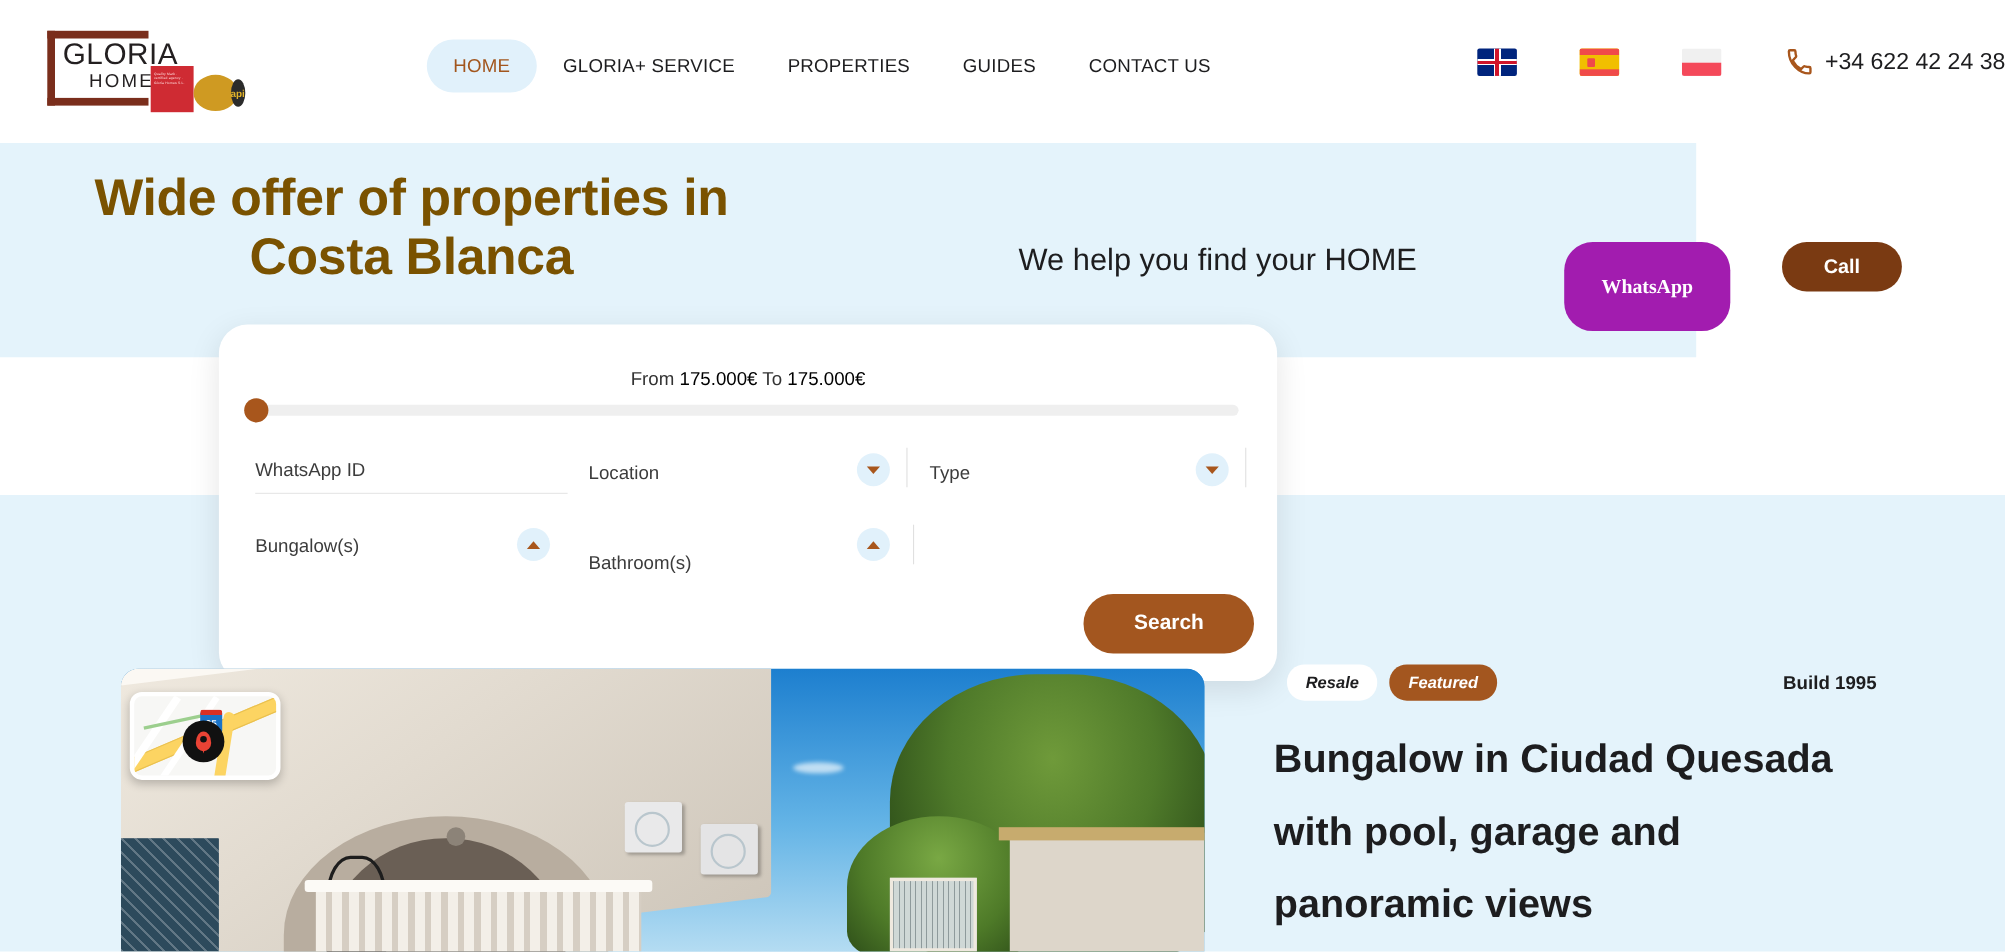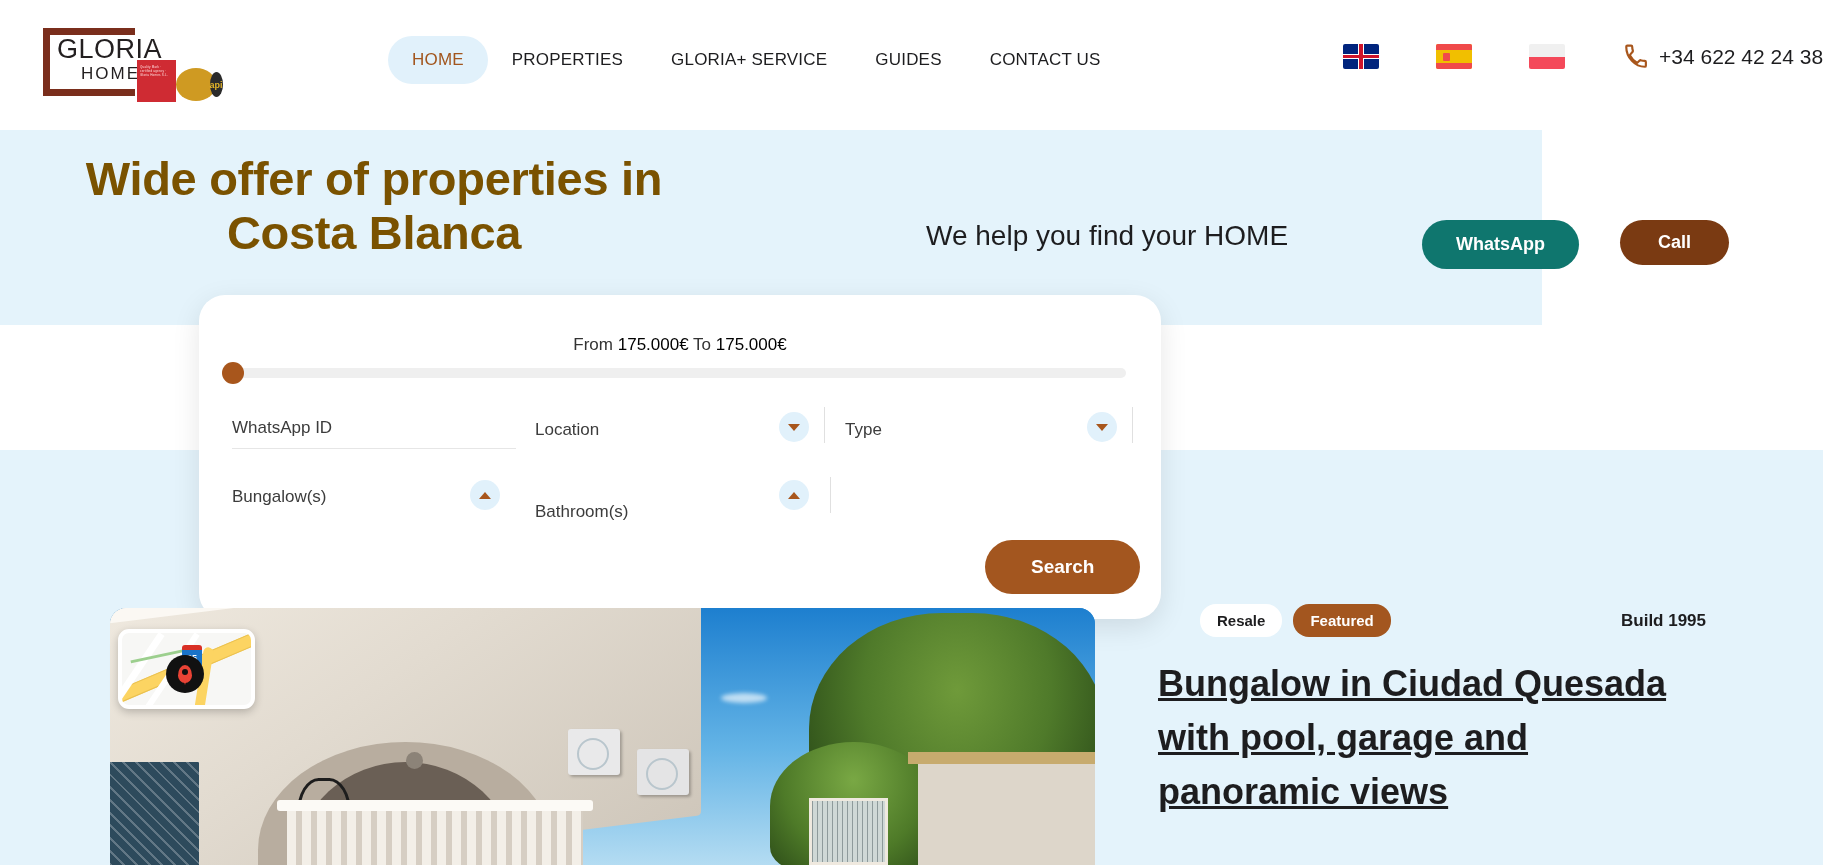--- a/index.html
+++ b/index.html
@@ -103,22 +103,22 @@
     text-align:center;
     font-size:47px; line-height:54px; font-weight:bold;
     color:#7a5200; letter-spacing:-.3px;
   }
   .hero-tag{
     position:absolute; left:926px; top:90px;
     font-size:28px; color:#1d1d1f; white-space:nowrap; font-weight:500;
   }
   .btn-wa{
     position:absolute; left:1422px; top:90px;
-    background:#0f766e; color:#fff; font-size:18px; font-weight:bold;
-    padding:14px 34px; border-radius:26px; border:none; cursor:pointer;
+    background:#a21caf; color:#fff; font-size:18px; font-weight:bold;
+    padding:30px 34px; border-radius:26px; border:none; cursor:pointer;font-family:Liberation Serif, serif;
   }
   .btn-call{
     position:absolute; left:1620px; top:90px;
     background:#7a3a12; color:#fff; font-size:18px; font-weight:bold;
     padding:12px 38px; border-radius:26px; border:none; cursor:pointer;
   }
 
   
   .white-band{
     position:absolute; left:0; top:325px; width:1823px; height:125px; background:#ffffff;
@@ -266,33 +266,33 @@
     content:""; position:absolute; left:4px; top:4px; width:6px; height:6px;
     border-radius:50%; background:#111;
   }
   .map-pin::before{
     content:""; position:absolute; left:4.5px; top:13px;
     border-left:2.5px solid transparent; border-right:2.5px solid transparent;
     border-top:7px solid #ea4335;
   }
 
   
-  .badges{ position:absolute; left:1200px; top:604px; display:flex; gap:11px; align-items:center;}
+  .badges{ position:absolute; left:1170px; top:604px; display:flex; gap:11px; align-items:center;font-style:italic;}
   .badge{
     font-size:15px; font-weight:bold; padding:8px 17px; border-radius:16px;
   }
   .badge-resale{ background:#fff; color:#1d1d1f; }
   .badge-featured{ background:#a3561f; color:#fff; }
   .build-year{
     position:absolute; left:1621px; top:611px;
     font-size:17px; font-weight:bold; color:#1d1d1f; white-space:nowrap;
   }
   .prop-title{
     position:absolute; left:1158px; top:657px; width:550px;
-    font-size:36px; line-height:54px; font-weight:bold; color:#1d1d1f;text-decoration:underline;
+    font-size:36px; line-height:66px; font-weight:bold; color:#1d1d1f;
   }
 </style>
 </head>
 <body>
 
 <div class="header">
 
   <div class="logo-wrap">
     <div class="logo-frame">
       <div class="bracket"></div>
@@ -304,22 +304,22 @@
     <div class="logo-badge-red">
       <span class="tiny">Quality Mark · certified agency · Gloria Homes S.L.</span>
     </div>
     <div class="logo-badge-api">
       <div class="inner">api</div>
     </div>
   </div>
 
   <div class="nav">
     <div class="nav-item active">HOME</div>
+    <div class="nav-item">GLORIA+ SERVICE</div>
     <div class="nav-item">PROPERTIES</div>
-    <div class="nav-item">GLORIA+ SERVICE</div>
     <div class="nav-item">GUIDES</div>
     <div class="nav-item">CONTACT US</div>
   </div>
 
   <div class="flags">
     <div class="flag flag-uk"></div>
     <div class="flag flag-es">
       <div class="band b-top"></div>
       <div class="crest"></div>
       <div class="band b-bot"></div>

